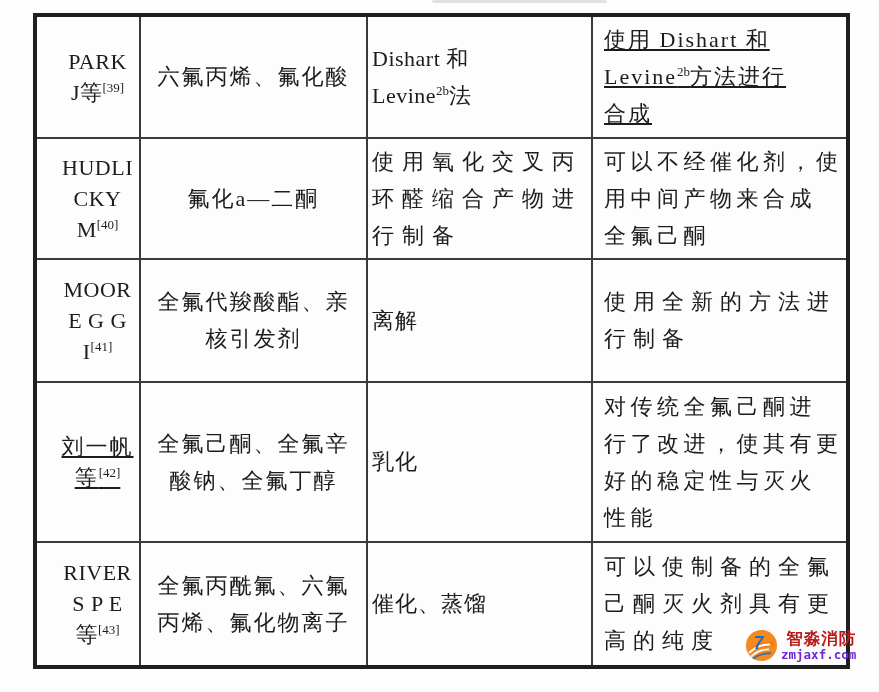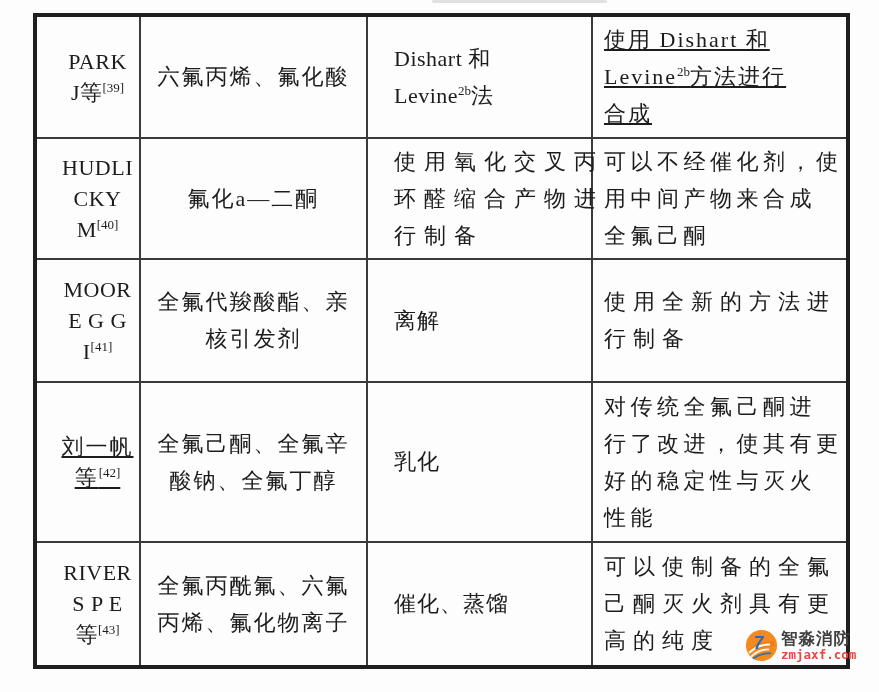--- a/index.html
+++ b/index.html
@@ -68,42 +68,42 @@
     letter-spacing:2px;
     white-space:pre;
     display:inline-block;
   }
   td.col-method,td.col-innov{text-align:left;}
   .cell-text{
     font-size:22px;
     line-height:37px;
     white-space:pre;
   }
-  td.col-method .cell-text{padding-left:26px;}
+  td.col-method .cell-text{padding-left:4px;}
   td.col-innov .cell-text{padding-left:11px;padding-right:4px;}
   .ls05{letter-spacing:.5px;}
   .ls1{letter-spacing:1px;}
   .ls2{letter-spacing:2px;text-decoration:underline;}
   .ls45{letter-spacing:4.5px;}
   .ls7{letter-spacing:7px;}
   .ls8{letter-spacing:8px;}
   .watermark{
     position:absolute;left:745px;top:629px;
     display:flex;align-items:center;
     z-index:5;background:rgba(253,253,253,.0);
   }
   .wm-logo{width:33px;height:33px;flex:0 0 auto;}
   .wm-texts{margin-left:3px;display:flex;flex-direction:column;line-height:1;}
   .wm-name{
     font-family:"Liberation Sans","DejaVu Sans",sans-serif;
-    font-size:16.5px;color:#404040;letter-spacing:1px;font-weight:bold;
+    font-size:16.5px;color:#b91c1c;letter-spacing:1px;font-weight:bold;text-align:right;
   }
   .wm-url{
     font-family:"DejaVu Sans Mono","Liberation Mono",monospace;
-    font-size:12.5px;color:#ef4444;font-weight:bold;margin-top:2px;
+    font-size:12.5px;color:#6d28d9;font-weight:bold;margin-top:2px;
   }
 </style>
 </head>
 <body>
 
 <div class="page">
   <div class="crop-artifact"></div>
 
   <table class="prep-table">
     <colgroup>

